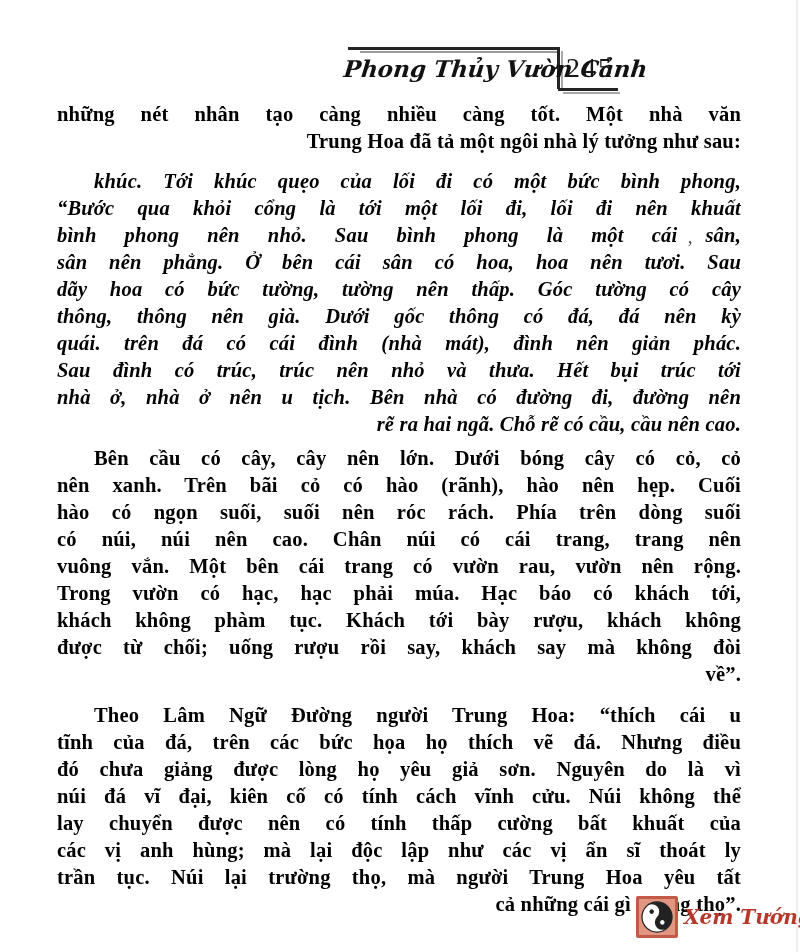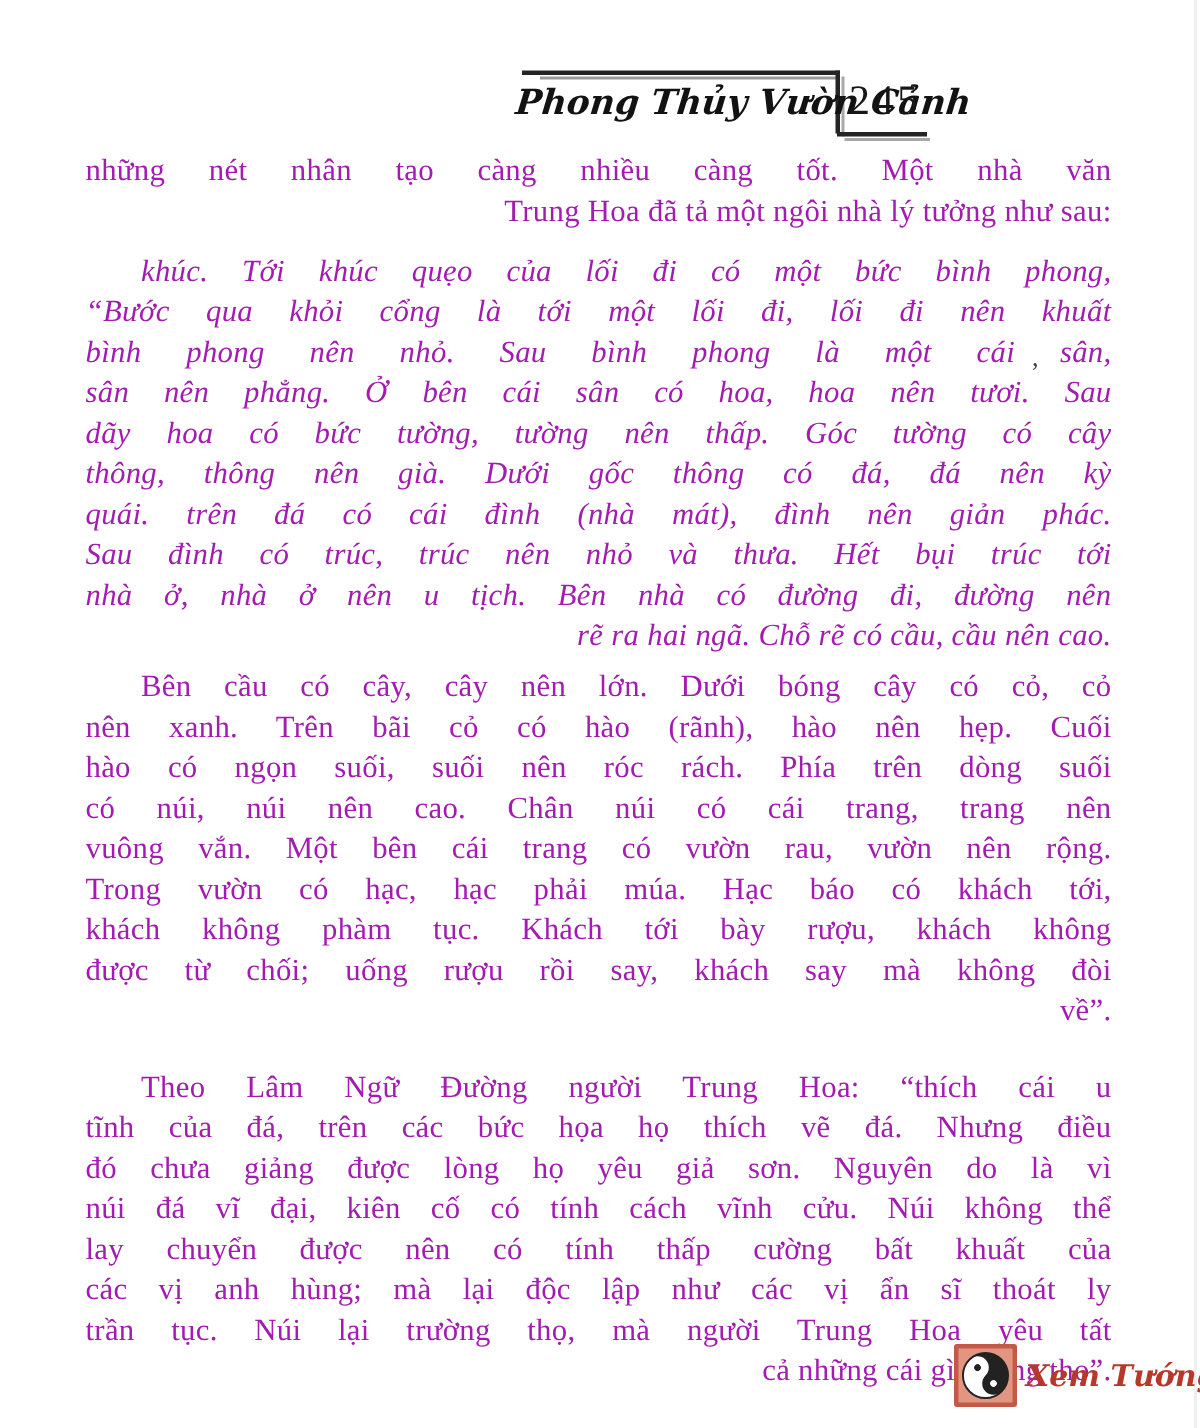--- a/index.html
+++ b/index.html
@@ -31,37 +31,37 @@
   }
   .page-number {
     position: absolute; left: 566px; top: 52px;
     font-size: 28px; font-weight: normal; letter-spacing: 2px;
     color: #171717;
   }
 
   
   .body-text {
     position: absolute; left: 57px; top: 101px; width: 684px;
-    font-size: 20.5px; color: #a21caf; font-weight: 400;
+    font-size: 20.5px; color: #000000; font-weight: 700;
     letter-spacing: 0.2px;
   }
   .para { margin: 0; }
   .para .line {
     line-height: 27px;
     text-align: justify;
     text-align-last: justify;
     white-space: normal;
     overflow: hidden;
   }
   .para .line:last-child { text-align: right; text-align-last: auto; }
   .indent .line:first-child { text-indent: 37px; }
   .quote .line { font-style: italic; }
   .p2 { margin-top: 13px; }
   .p3 { margin-top: 7px; }
-  .p4 { margin-top: 24px; }
+  .p4 { margin-top: 14px; }
 
   
   .artifact { position: absolute; left: 687px; top: 238px; font-size: 18px; color: #444; }
   .edge-shade { position: absolute; right: 2px; top: 0; width: 2px; height: 100%; background: #e2e2e2; opacity: .6; }
 
   
   .watermark { position: absolute; left: 636px; top: 896px; display: flex; align-items: center; gap: 6px; }
   .wm-box {
     width: 42px; height: 42px; box-sizing: border-box;
     background: #e29682; border: 3px solid #c25a47; border-radius: 2px;

